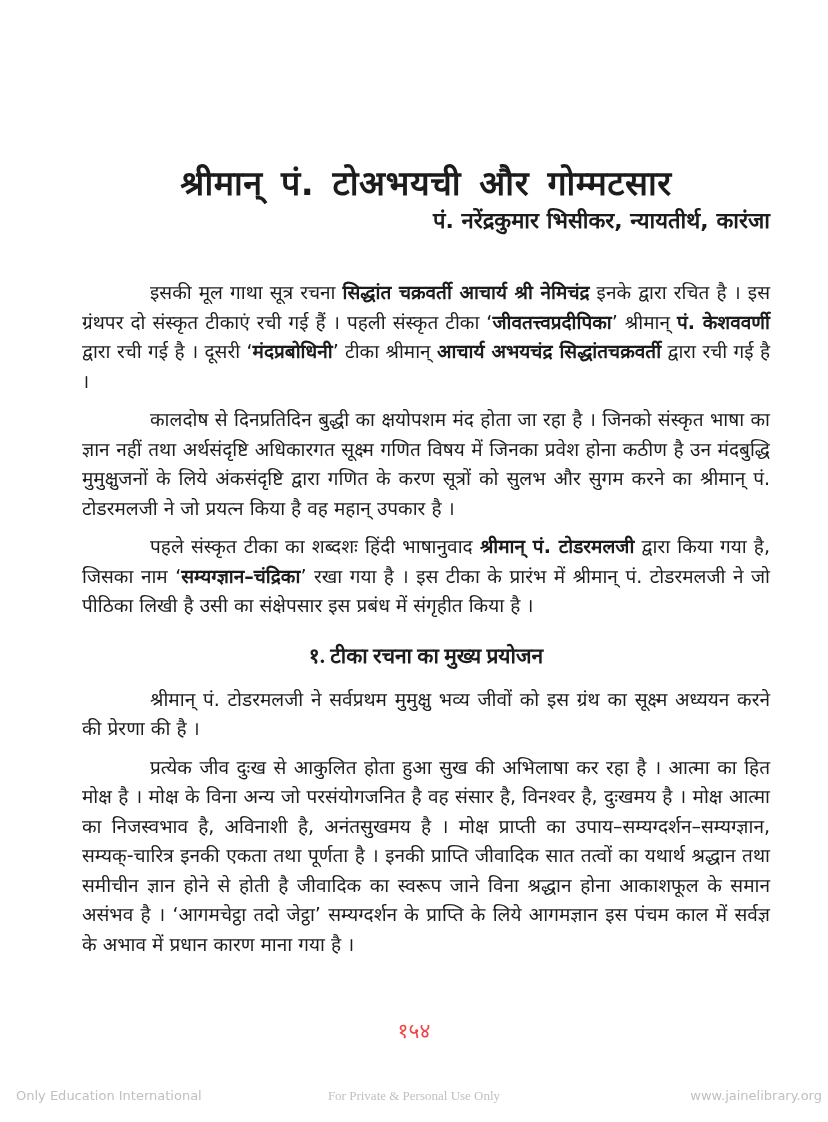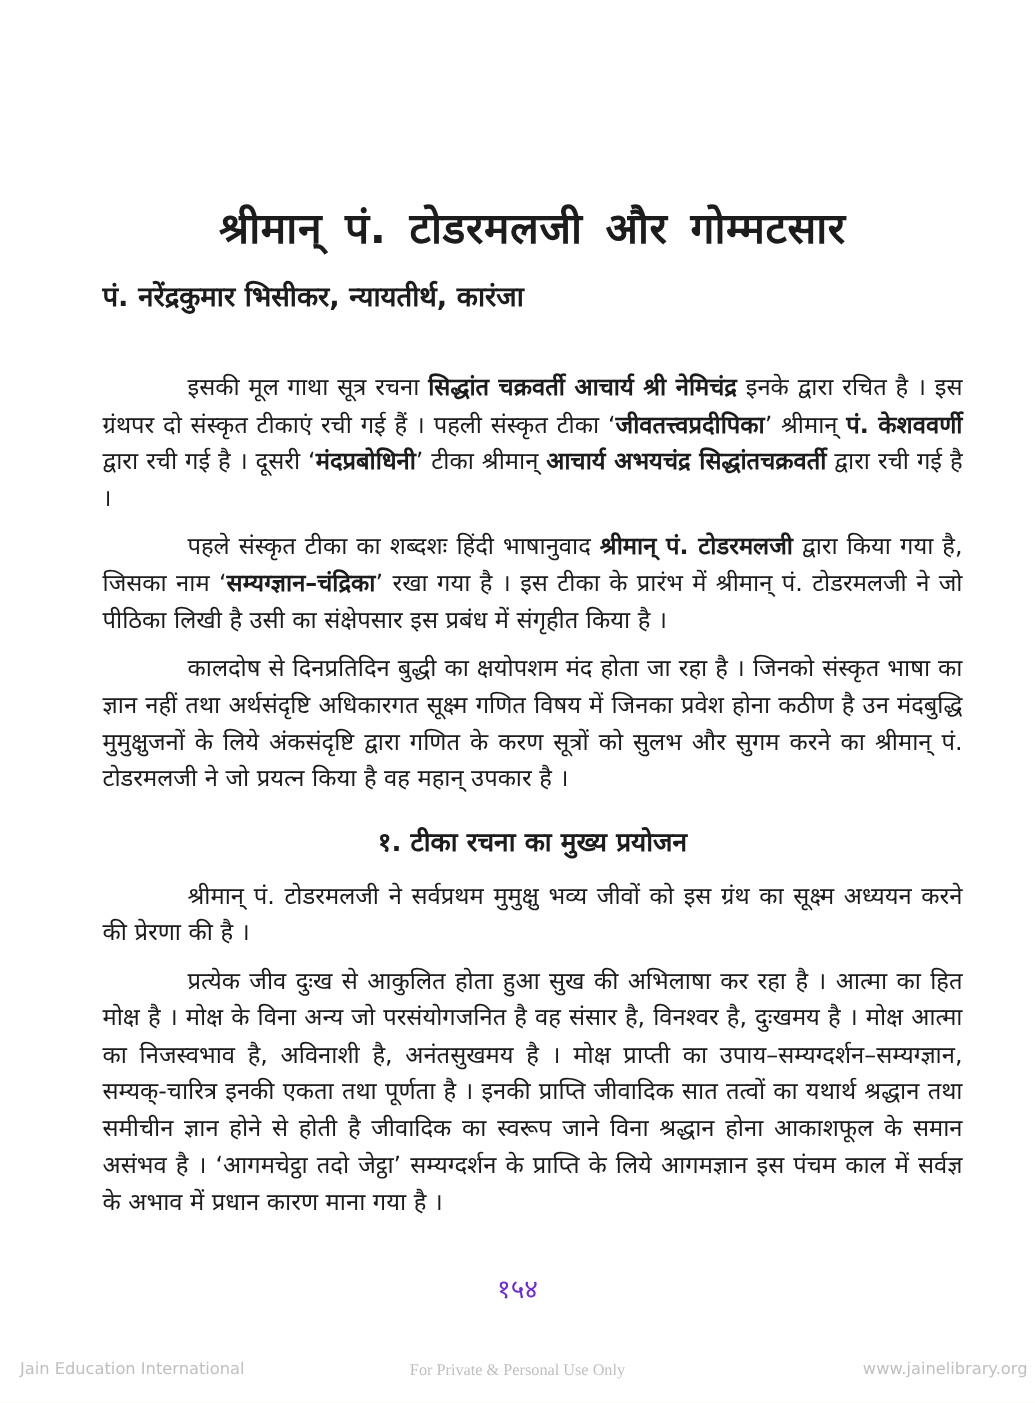--- a/index.html
+++ b/index.html
@@ -22,79 +22,79 @@
   }
   .title {
     text-align: center;
     font-size: 34px;
     font-weight: bold;
     letter-spacing: 0.5px;
     line-height: 46px;
     word-spacing: 6px;
   }
   .byline {
-    text-align: left;
+    text-align: right;
     font-size: 22px;
     font-weight: bold;
-    margin-top: 18px;
     line-height: 30px;
   }
   .content {
     margin-top: 42px;
   }
   .para {
     font-size: 19px;
     line-height: 29.5px;
     text-align: justify;
     text-indent: 68px;
     margin: 0 0 9px 0;
   }
   .para .bold { font-weight: bold; }
   .section-heading {
     text-align: center;
     font-size: 21px;
     font-weight: bold;
     margin: 20px 0 14px 0;
     line-height: 30px;
+    font-family: Liberation Serif, serif;
   }
   .page-number {
     position: absolute;
     left: 0; right: 0;
     top: 1016px;
     text-align: center;
     font-size: 21px;
-    color: #6d28d9;
+    color: #ef4444;
   }
   .footer {
     position: absolute;
     top: 1088px;
     left: 0; right: 0;
     height: 20px;
     font-size: 13px;
     color: #c0c0c0;
   }
   .footer-left   { position: absolute; left: 16px; }
   .footer-center { position: absolute; left: 0; right: 0; text-align: center; font-family: Liberation Serif, serif; }
   .footer-right  { position: absolute; right: 6px; }
 </style>
 </head>
 <body>
 
 <div class="page">
   <div class="doc">
-    <div class="title">श्रीमान् पं. टोडरमलजी और गोम्मटसार</div>
+    <div class="title">श्रीमान् पं. टोअभयची और गोम्मटसार</div>
     <div class="byline">पं. नरेंद्रकुमार भिसीकर, न्यायतीर्थ, कारंजा</div>
     <div class="content">
         <p class="para"><span>इसकी मूल गाथा सूत्र रचना </span><span class="bold">सिद्धांत चक्रवर्ती आचार्य श्री नेमिचंद्र</span><span> इनके द्वारा रचित है । इस ग्रंथपर दो संस्कृत टीकाएं रची गई हैं । पहली संस्कृत टीका ‘</span><span class="bold">जीवतत्त्वप्रदीपिका</span><span>’ श्रीमान् </span><span class="bold">पं. केशववर्णी</span><span> द्वारा रची गई है । दूसरी ‘</span><span class="bold">मंदप्रबोधिनी</span><span>’ टीका श्रीमान् </span><span class="bold">आचार्य अभयचंद्र सिद्धांतचक्रवर्ती</span><span> द्वारा रची गई है ।</span></p>
+        <p class="para"><span>कालदोष से दिनप्रतिदिन बुद्धी का क्षयोपशम मंद होता जा रहा है ।  जिनको संस्कृत भाषा का ज्ञान नहीं तथा अर्थसंदृष्टि अधिकारगत सूक्ष्म गणित विषय में जिनका प्रवेश होना कठीण है उन मंदबुद्धि मुमुक्षुजनों के लिये अंकसंदृष्टि द्वारा गणित के करण सूत्रों को सुलभ और सुगम करने का श्रीमान् पं. टोडरमलजी ने जो प्रयत्न किया है वह महान् उपकार है ।</span></p>
         <p class="para"><span>पहले संस्कृत टीका का शब्दशः हिंदी भाषानुवाद </span><span class="bold">श्रीमान् पं. टोडरमलजी</span><span> द्वारा किया गया है, जिसका नाम ‘</span><span class="bold">सम्यग्ज्ञान–चंद्रिका</span><span>’ रखा गया है ।  इस टीका के प्रारंभ में श्रीमान् पं. टोडरमलजी ने जो पीठिका लिखी है उसी का संक्षेपसार इस प्रबंध में संगृहीत किया है ।</span></p>
-        <p class="para"><span>कालदोष से दिनप्रतिदिन बुद्धी का क्षयोपशम मंद होता जा रहा है ।  जिनको संस्कृत भाषा का ज्ञान नहीं तथा अर्थसंदृष्टि अधिकारगत सूक्ष्म गणित विषय में जिनका प्रवेश होना कठीण है उन मंदबुद्धि मुमुक्षुजनों के लिये अंकसंदृष्टि द्वारा गणित के करण सूत्रों को सुलभ और सुगम करने का श्रीमान् पं. टोडरमलजी ने जो प्रयत्न किया है वह महान् उपकार है ।</span></p>
         <div class="section-heading">१. टीका रचना का मुख्य प्रयोजन</div>
         <p class="para"><span>श्रीमान् पं. टोडरमलजी ने सर्वप्रथम मुमुक्षु भव्य जीवों को इस ग्रंथ का सूक्ष्म अध्ययन करने की प्रेरणा की है ।</span></p>
         <p class="para"><span>प्रत्येक जीव दुःख से आकुलित होता हुआ सुख की अभिलाषा कर रहा है । आत्मा का हित मोक्ष है ।  मोक्ष के विना अन्य जो परसंयोगजनित है वह संसार है, विनश्वर है, दुःखमय है । मोक्ष आत्मा का निजस्वभाव है, अविनाशी है, अनंतसुखमय है ।  मोक्ष प्राप्ती का उपाय–सम्यग्दर्शन–सम्यग्ज्ञान, सम्यक्-चारित्र इनकी एकता तथा पूर्णता है ।  इनकी प्राप्ति जीवादिक सात तत्वों का यथार्थ श्रद्धान तथा समीचीन ज्ञान होने से होती है जीवादिक का स्वरूप जाने विना श्रद्धान होना आकाशफूल के समान असंभव है । ‘आगमचेट्ठा तदो जेट्ठा’ सम्यग्दर्शन के प्राप्ति के लिये आगमज्ञान इस पंचम काल में सर्वज्ञ के अभाव में प्रधान कारण माना गया है ।</span></p>
       </div>
   </div>
   <div class="page-number">१५४</div>
   <div class="footer">
-    <span class="footer-left">Jain Education International</span>
+    <span class="footer-left">Only Education International</span>
     <span class="footer-center">For Private &amp; Personal Use Only</span>
     <span class="footer-right">www.jainelibrary.org</span>
   </div>
 </div>
 
 </body></html>

